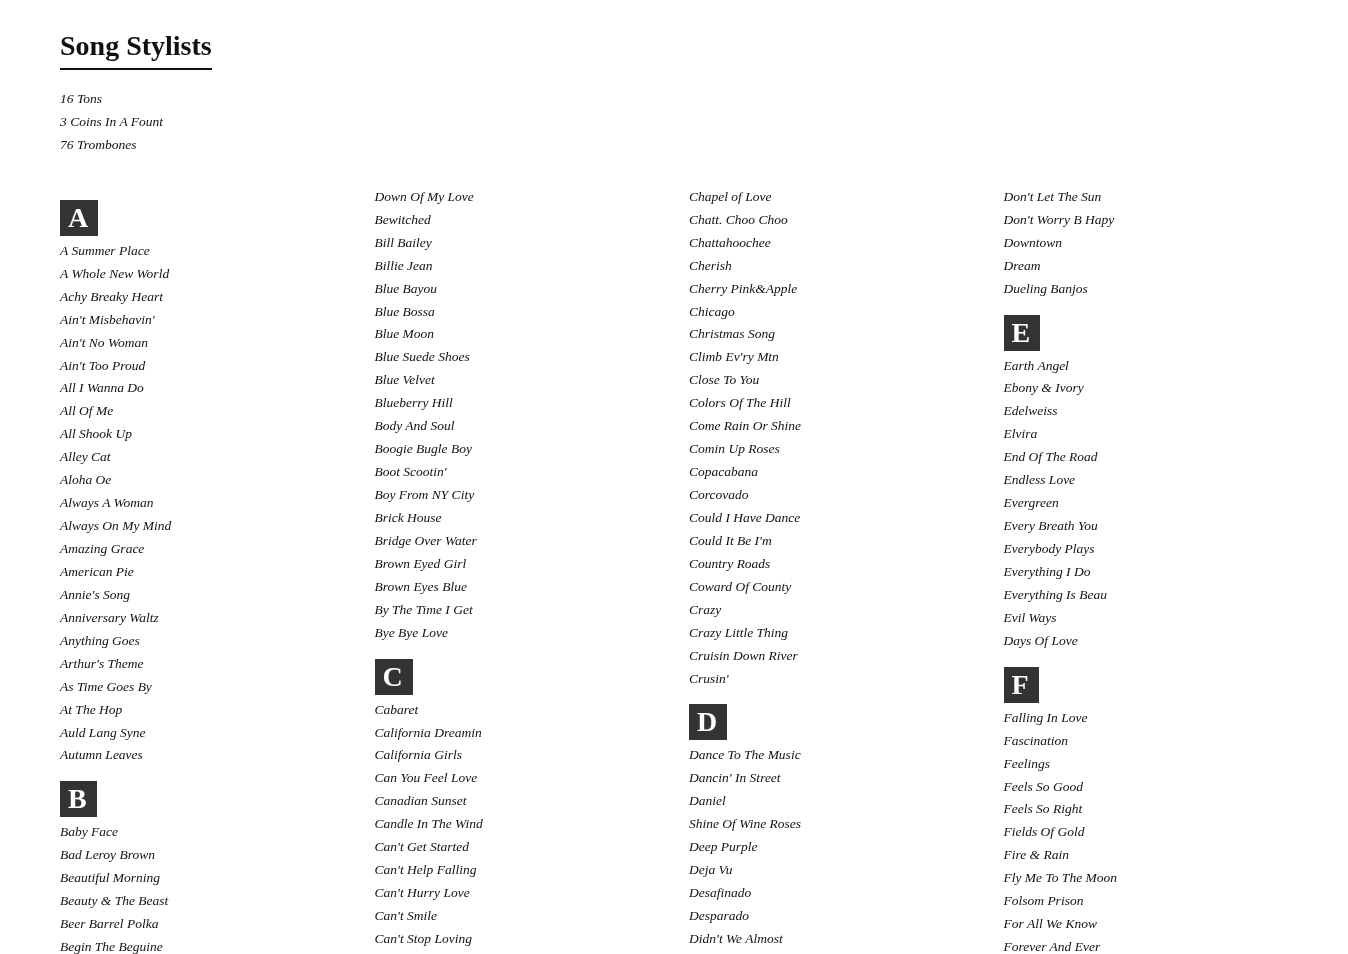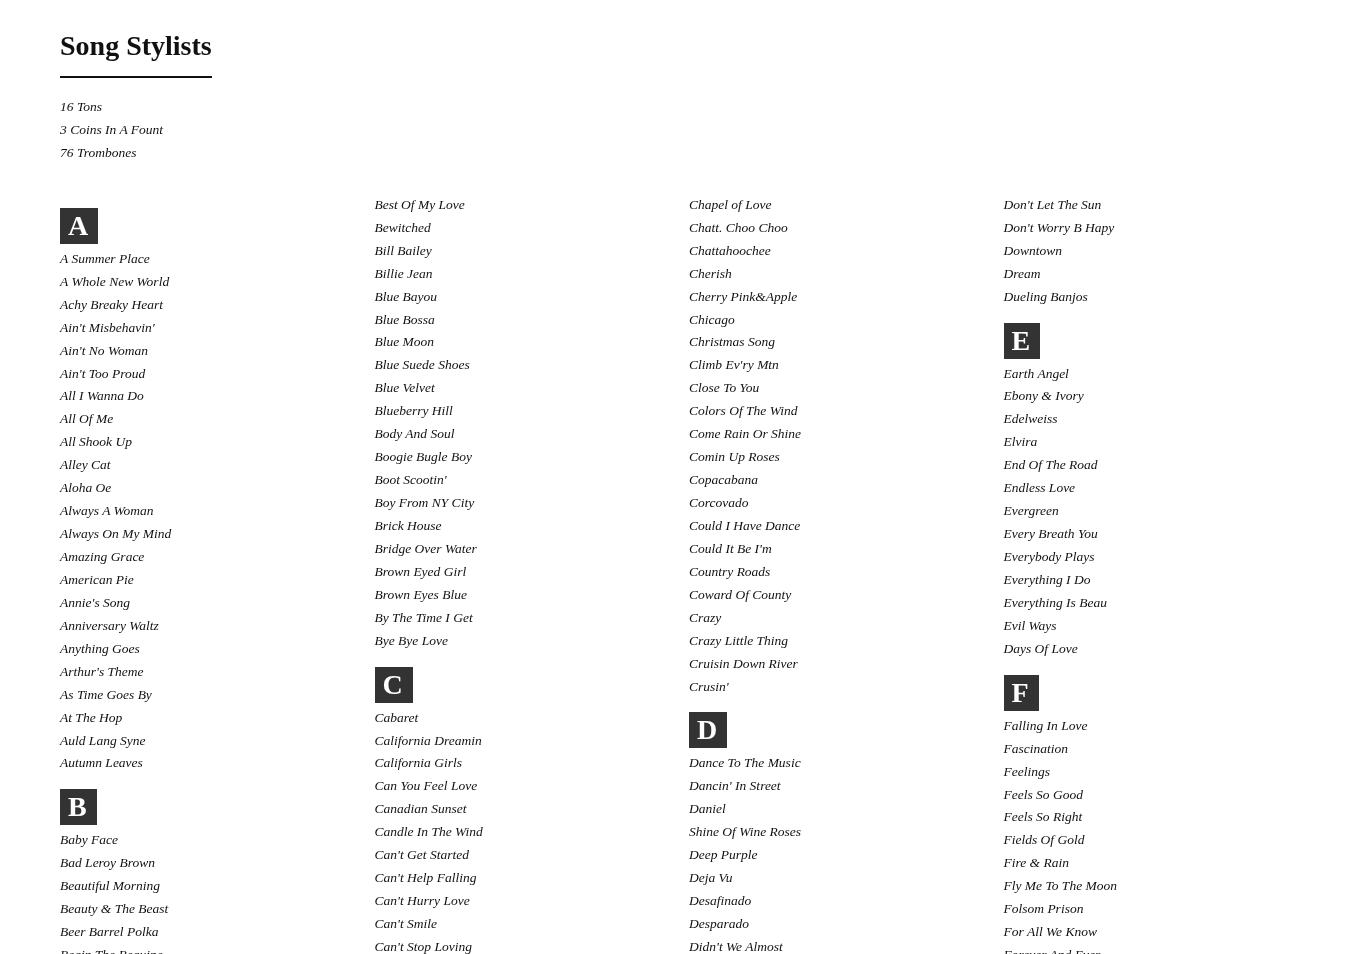--- a/index.html
+++ b/index.html
@@ -8,21 +8,21 @@
       background: #fff;
       color: #111;
       width: 1348px;
       min-height: 954px;
       padding: 30px 60px 50px 60px;
     }
     .page-title {
       font-size: 28px;
       font-weight: bold;
       border-bottom: 2px solid #111;
-      padding-bottom: 14px;
+      padding-bottom: 6px;
       margin-bottom: 18px;
       display: inline-block;
     }
     .intro-songs {
       font-style: italic;
       font-size: 13.5px;
       line-height: 1.7;
       margin-bottom: 29px;
     }
     .columns-wrapper {
@@ -94,21 +94,21 @@
       </ul><div class="section-letter">B</div><ul class="song-list">
         <li>Baby Face</li>
         <li>Bad Leroy Brown</li>
         <li>Beautiful Morning</li>
         <li>Beauty &amp; The Beast</li>
         <li>Beer Barrel Polka</li>
         <li>Begin The Beguine</li>
         <li>Behind Closed Door</li>
       </ul></div>
     <div class="column"><ul class="song-list">
-        <li>Best Of My Love</li>
+        <li>Down Of My Love</li>
         <li>Bewitched</li>
         <li>Bill Bailey</li>
         <li>Billie Jean</li>
         <li>Blue Bayou</li>
         <li>Blue Bossa</li>
         <li>Blue Moon</li>
         <li>Blue Suede Shoes</li>
         <li>Blue Velvet</li>
         <li>Blueberry Hill</li>
         <li>Body And Soul</li>
@@ -138,21 +138,21 @@
     <div class="column"><ul class="song-list">
         <li>Chapel of Love</li>
         <li>Chatt. Choo Choo</li>
         <li>Chattahoochee</li>
         <li>Cherish</li>
         <li>Cherry Pink&amp;Apple</li>
         <li>Chicago</li>
         <li>Christmas Song</li>
         <li>Climb Ev'ry Mtn</li>
         <li>Close To You</li>
-        <li>Colors Of The Wind</li>
+        <li>Colors Of The Hill</li>
         <li>Come Rain Or Shine</li>
         <li>Comin Up Roses</li>
         <li>Copacabana</li>
         <li>Corcovado</li>
         <li>Could I Have Dance</li>
         <li>Could It Be I'm</li>
         <li>Country Roads</li>
         <li>Coward Of County</li>
         <li>Crazy</li>
         <li>Crazy Little Thing</li>

